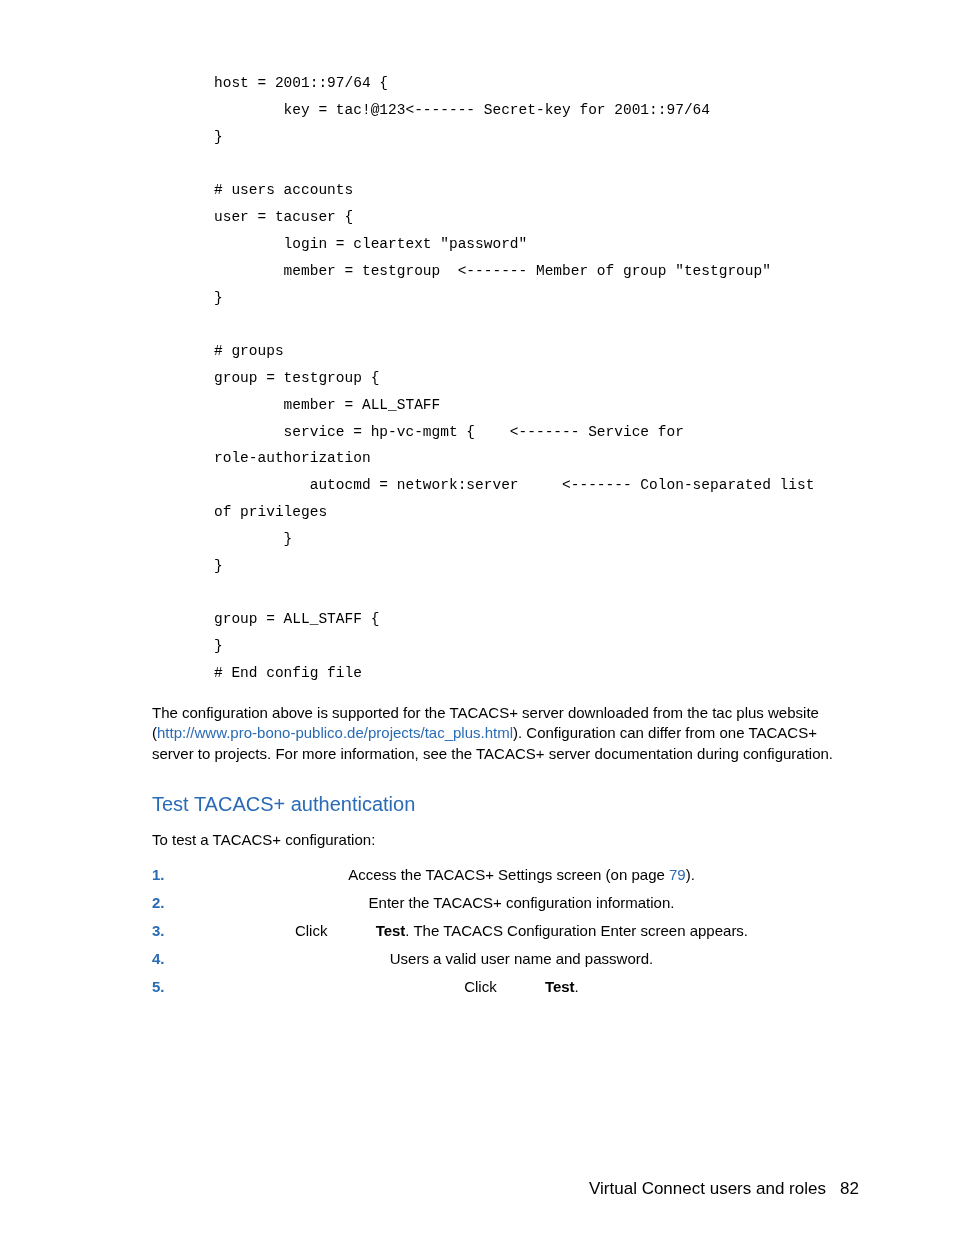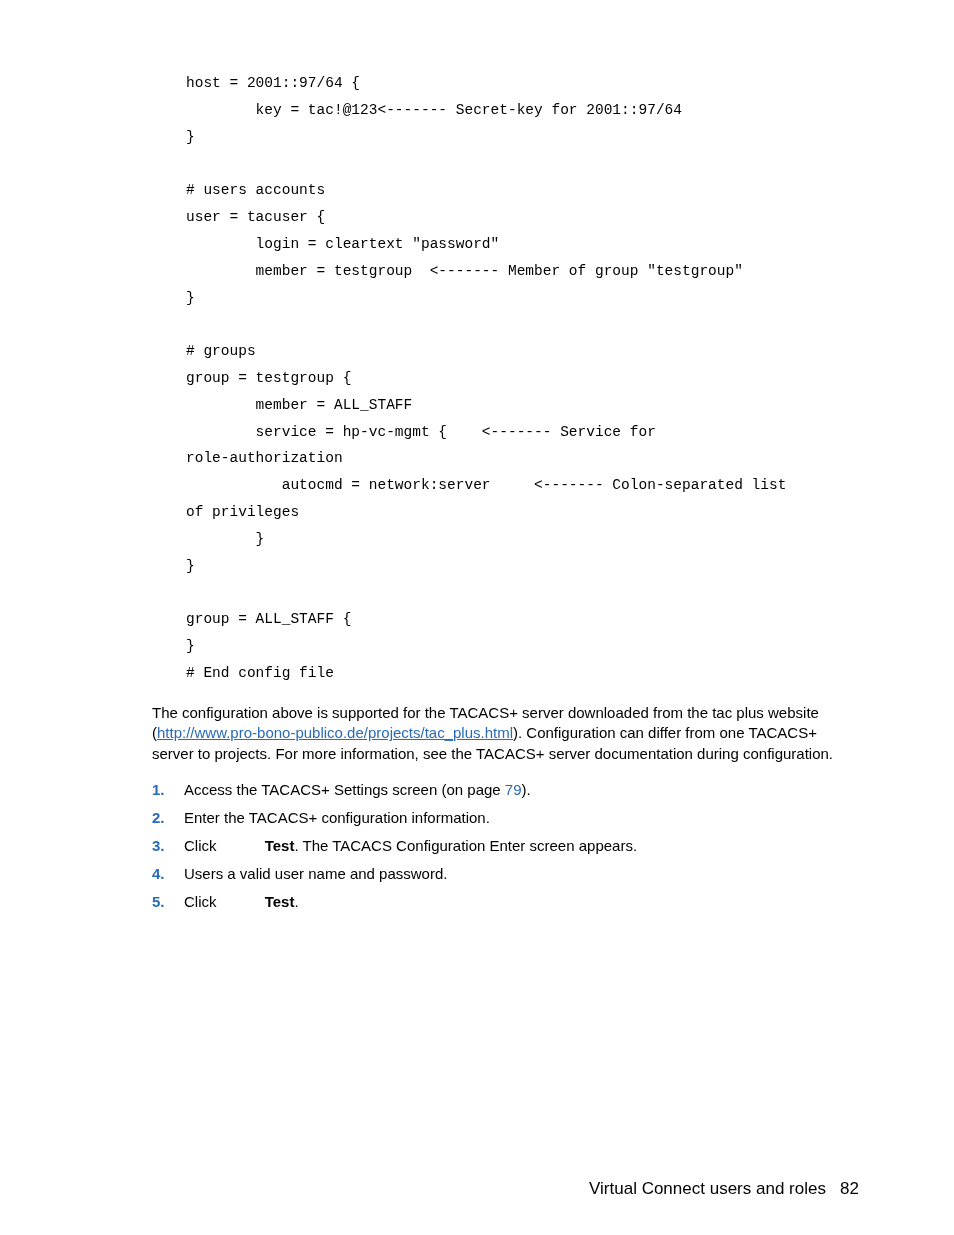--- a/index.html
+++ b/index.html
@@ -16,32 +16,31 @@
   .page {
     padding: 70px 95px 40px 152px;
     box-sizing: border-box;
   }
   .code-block {
     font-family: "Courier New", Courier, monospace;
     font-size: 14.5px;
     line-height: 1.85;
     white-space: pre;
     color: #000;
-    margin-left: 34px;
+    margin-left: 62px;
     margin-bottom: 16px;
   }
   .body-text {
     font-size: 15px;
     line-height: 1.38;
     margin: 0 0 14px 0;
     color: #000;
   }
   .link {
     color: #2a6bb5;
-    text-decoration: underline;
     cursor: pointer;
   }
   .section-heading {
     color: #2a6bb5;
     font-size: 20px;
     font-weight: normal;
     margin: 28px 0 14px 0;
   }
   .ol {
     list-style: none;
@@ -56,20 +55,21 @@
     line-height: 1.4;
   }
   .ol .num {
     color: #2a6bb5;
     font-weight: bold;
     width: 32px;
     flex-shrink: 0;
   }
   .ol .step-text {
     flex: 1;
+    text-align: center;
   }
   .bold {
     font-weight: bold;
     margin-left: 44px;
   }
   .page-ref {
     color: #2a6bb5;
     cursor: pointer;
   }
   .footer {
@@ -105,22 +105,24 @@
 }
 
 group = ALL_STAFF {
 }
 # End config file</div>
 
   <p class="body-text">
     <span>The configuration above is supported for the TACACS+ server downloaded from the tac plus website (</span><a class="link">http://www.pro-bono-publico.de/projects/tac_plus.html</a><span>). Configuration can differ from one TACACS+ server to projects. For more information, see the TACACS+ server documentation during configuration.</span>
   </p>
 
+  <h2 class="section-heading">Test TACACS+ authentication</h2>
 
 
+  <p class="body-text">To test a TACACS+ configuration:</p>
 
   <ol class="ol">
     <li>
       <span class="num">1.</span>
       <span class="step-text">
         <span>Access the TACACS+ Settings screen (on page </span><span class="page-ref">79</span><span>).</span>
       </span>
     </li>
     <li>
       <span class="num">2.</span>

